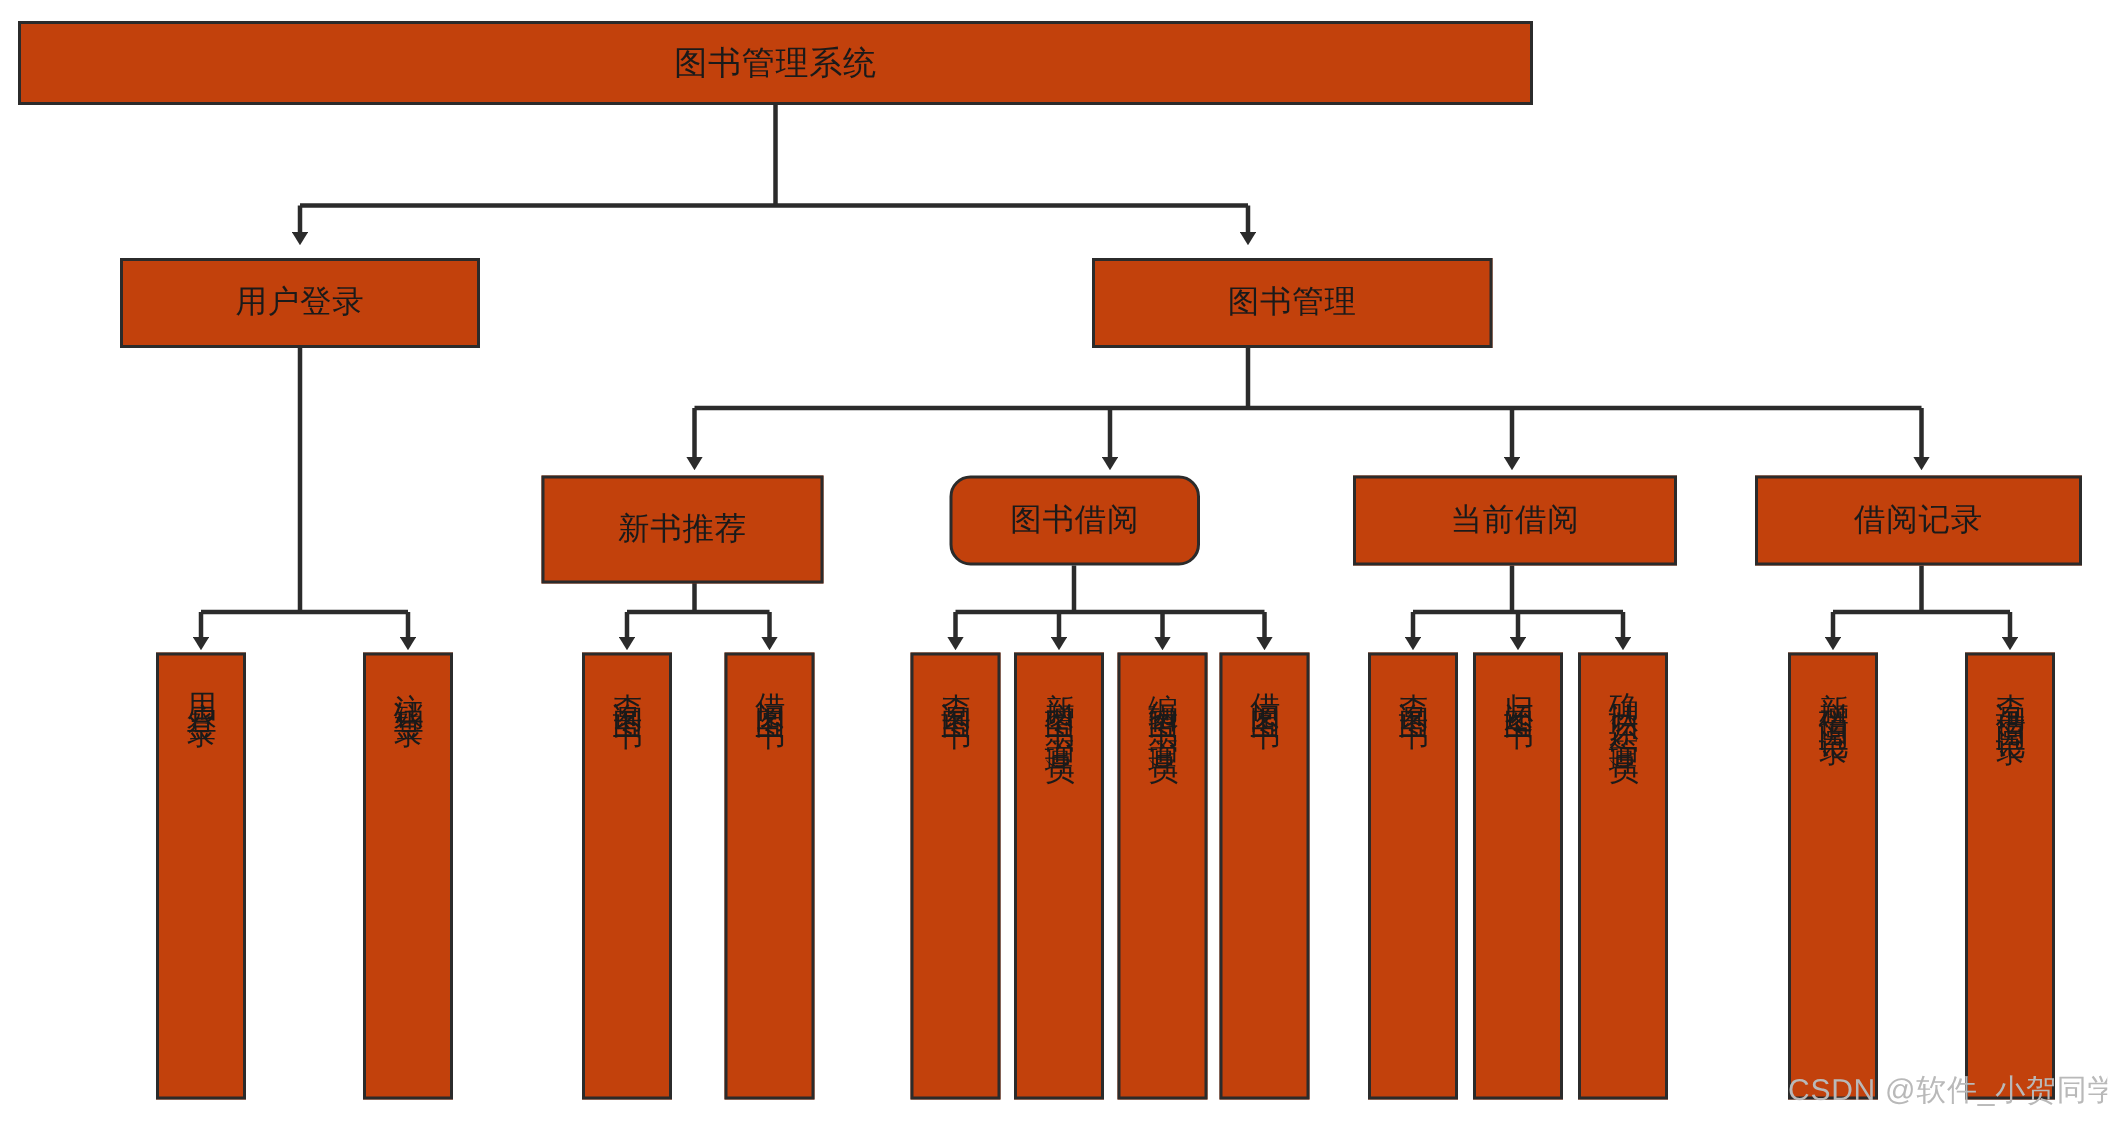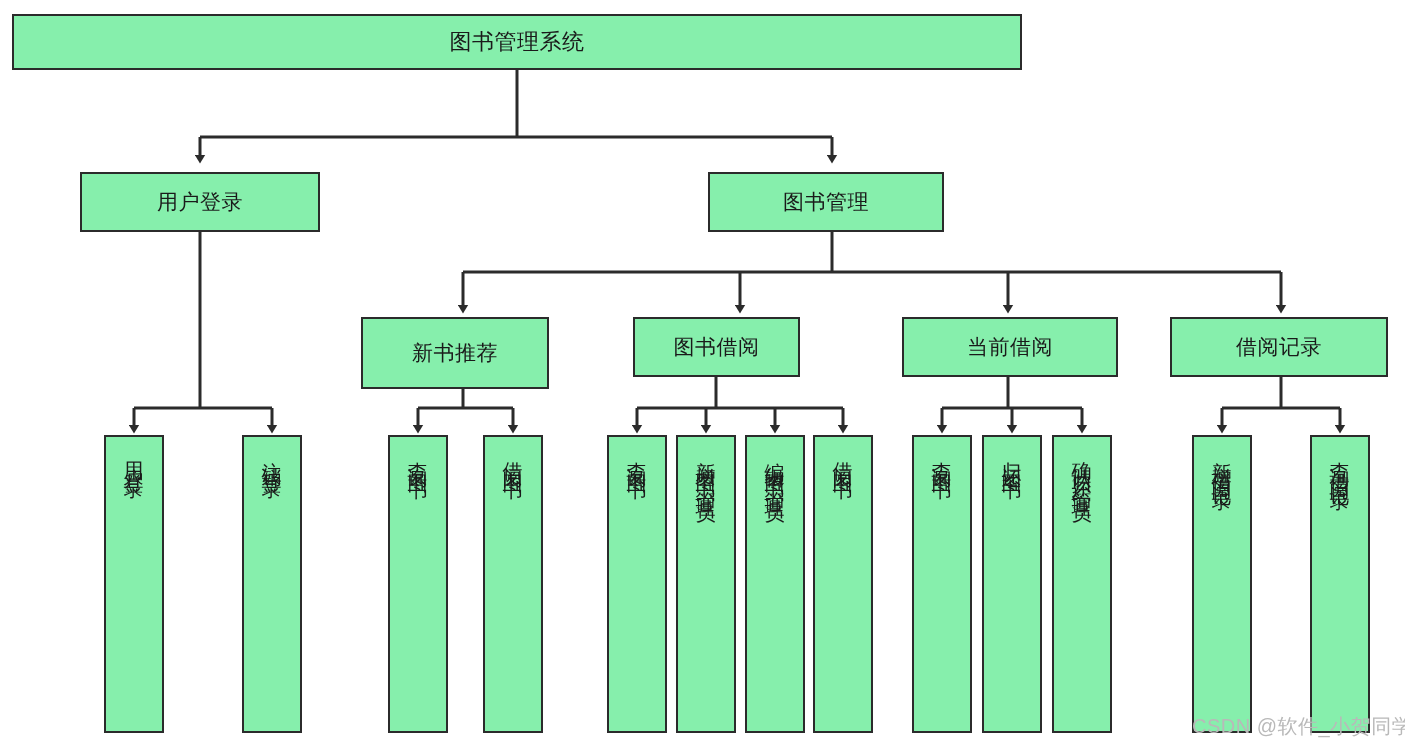--- a/index.html
+++ b/index.html
@@ -18,21 +18,21 @@
     position:absolute;
     left:0; top:0;
     width:1405px;
     height:747px;
     pointer-events:none;
   }
   .node{
     position:absolute;
     box-sizing:border-box;
     border:2.5px solid #2b2b2b;
-    background:#86efac;
+    background:#c2410c;
     display:flex;
     align-items:center;
     justify-content:center;
     text-align:right;
   }
   .node .lbl{
     display:block;
     line-height:1.18;
     color:#1a1a1a;
     letter-spacing:0.5px;
@@ -121,28 +121,28 @@
     </g>
   </svg>
 
   <div class="node h-node" id="node-root" style="left:12px; top:14px; width:1010px; height:56px;">
     <span class="lbl">图书管理系统</span>
   </div>
 
   <div class="node h-node" style="left:80px; top:172px; width:240px; height:60px;">
     <span class="lbl">用户登录</span>
   </div>
-  <div class="node h-node" style="left:708px; top:172px; width:236px; height:60px;">
+  <div class="node h-node" style="left:728px; top:172px; width:267px; height:60px;">
     <span class="lbl">图书管理</span>
   </div>
 
   <div class="node h-node" style="left:361px; top:317px; width:188px; height:72px;">
     <span class="lbl">新书推荐</span>
   </div>
-  <div class="node h-node" style="left:633px; top:317px; width:167px; height:60px;">
+  <div class="node h-node" style="left:633px; top:317px; width:167px; height:60px;border-radius:14px;">
     <span class="lbl">图书借阅</span>
   </div>
   <div class="node h-node" style="left:902px; top:317px; width:216px; height:60px;">
     <span class="lbl">当前借阅</span>
   </div>
   <div class="node h-node" style="left:1170px; top:317px; width:218px; height:60px;">
     <span class="lbl">借阅记录</span>
   </div>
 
   <div class="node v-node" style="left:104px; top:435px; width:60px; height:298px;">

